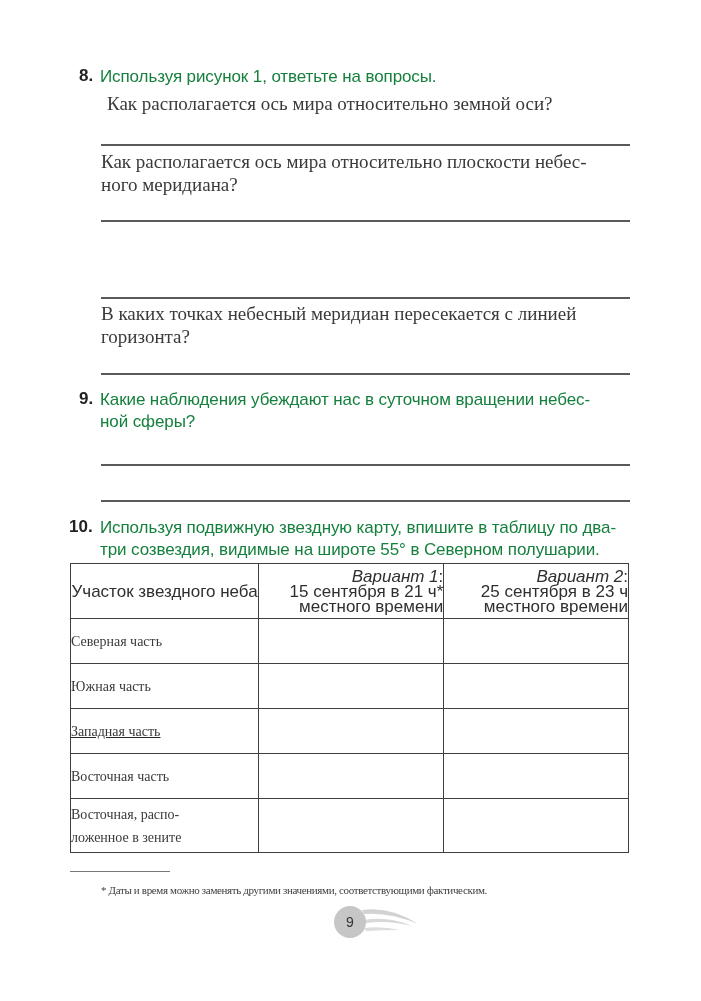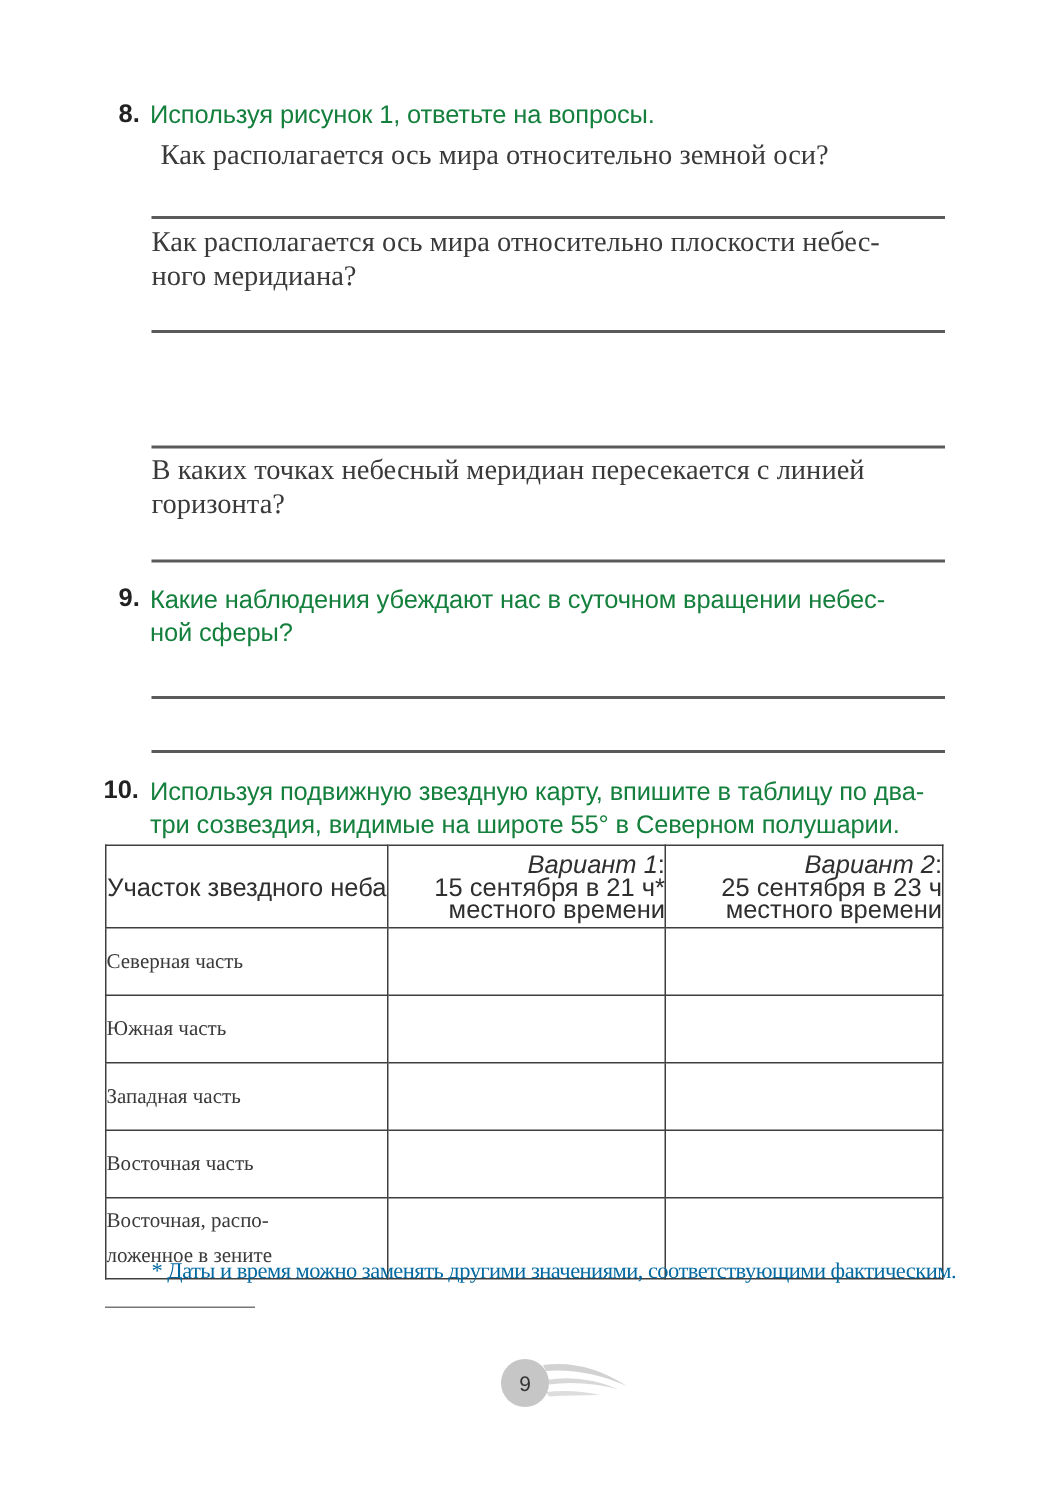--- a/index.html
+++ b/index.html
@@ -9,21 +9,21 @@
   .qtext { font-family: "Liberation Sans", sans-serif; font-size: 17px; color: #15803d; line-height: 22px; letter-spacing: -0.1px; }
   .subq { font-family: "Liberation Serif", serif; font-size: 19px; color: #3a3a3a; line-height: 23px; text-align: justify; }
   .line { position: absolute; left: 101px; width: 529px; height: 0; border-top: 2px solid #5a5a5a; }
   table.grid { position: absolute; left: 70px; top: 563px; width: 559px; border-collapse: collapse; }
   table.grid td, table.grid th { border: 1.5px solid #3f3f3f; padding: 0; }
   th.hdr { font-family: Liberation Sans, sans-serif; font-weight: normal; font-size: 17px; color: #2f2f2f; line-height: 15px; text-align: right; height: 54px; }
   th.hdr i { font-style: italic; }
   td.rowlabel { font-family: "Liberation Serif", serif; font-size: 14px; color: #3a3a3a; line-height: 23px; padding-left: 7px; vertical-align: middle; }
   td.cell { }
   .fn-rule { position: absolute; left: 70px; top: 871px; width: 100px; border-top: 1px solid #777; }
-  .footnote { position: absolute; left: 101px; top: 840px; width: 530px; font-family: "Liberation Serif", serif; font-size: 15px; color: #0369a1; letter-spacing: -0.35px; white-space: nowrap; }
+  .footnote { position: absolute; left: 101px; top: 884px; width: 530px; font-family: "Liberation Serif", serif; font-size: 11px; color: #404040; letter-spacing: -0.35px; white-space: nowrap; }
   .pagenum { position: absolute; left: 334px; top: 906px; width: 32px; height: 32px; border-radius: 50%; background: #c6c6c6; font-family: "Liberation Sans", sans-serif; font-size: 14px; color: #333; text-align: center; line-height: 32px; }
   .swoosh { position: absolute; left: 360px; top: 900px; }
 </style>
 </head>
 <body>
 
 <span class="abs qnum" style="left:79px; top:66px;">8.</span>
 <span class="abs qtext" style="left:100px; top:66px;">Используя рисунок 1, ответьте на вопросы.</span>
 
 <div class="abs subq" style="left:107px; top:92px; width:530px;">
@@ -86,21 +86,21 @@
   <tr style="height:45px;">
     <td class="rowlabel"><span>Северная часть</span></td>
     <td class="cell"></td>
     <td class="cell"></td>
   </tr>
   <tr style="height:45px;">
     <td class="rowlabel"><span>Южная часть</span></td>
     <td class="cell"></td>
     <td class="cell"></td>
   </tr>
-  <tr style="height:45px;">
+  <tr style="height:45px;text-decoration:underline;">
     <td class="rowlabel"><span>Западная часть</span></td>
     <td class="cell"></td>
     <td class="cell"></td>
   </tr>
   <tr style="height:45px;margin-left:28px;">
     <td class="rowlabel"><span>Восточная часть</span></td>
     <td class="cell"></td>
     <td class="cell"></td>
   </tr>
   <tr style="height:54px;">

